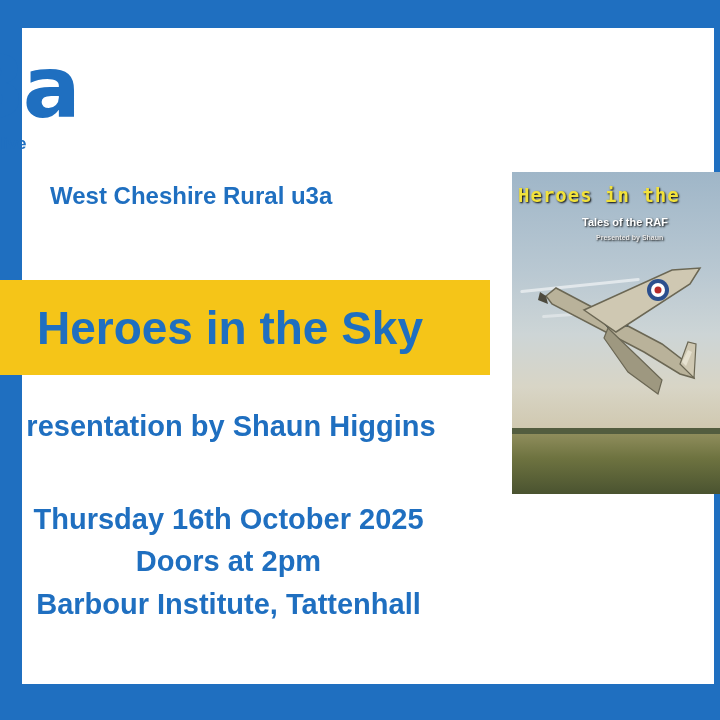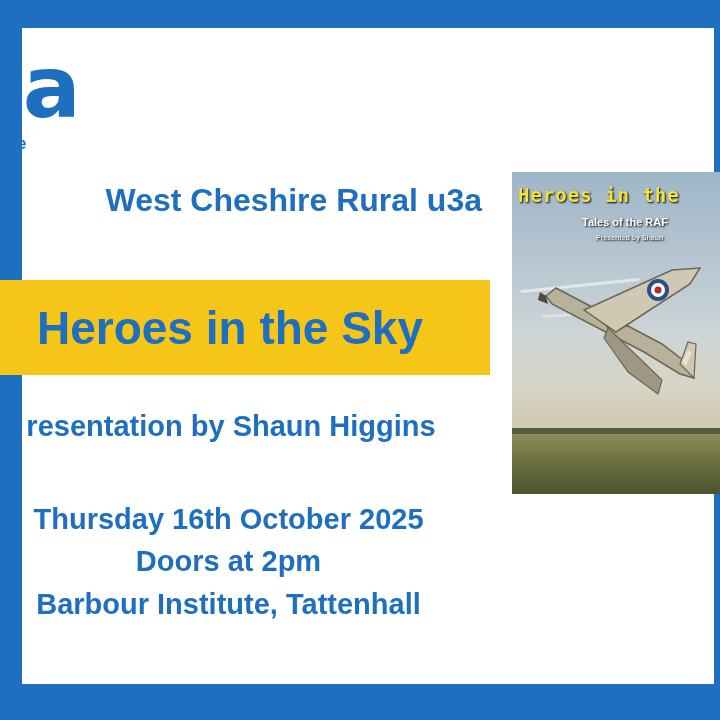--- a/index.html
+++ b/index.html
@@ -72,25 +72,26 @@
     font-size: 17px;
     font-weight: bold;
     color: #1f6fc0;
   }
   
   .presenter-line {
     position: absolute;
     left: 22px;
     top: 182px;
     width: 460px;
-    text-align: right;
-    font-size: 32px;
+    text-align: left;
+    font-size: 24px;
     font-weight: bold;
     color: #1f6fc0;
     letter-spacing: 0px;
+    padding-left: 28px;
   }
   .presents-line {
     position: absolute;
     left: 22px;
     top: 224px;
     width: 460px;
     text-align: center;
     font-size: 26px;
     font-weight: bold;
     color: #1f6fc0;

